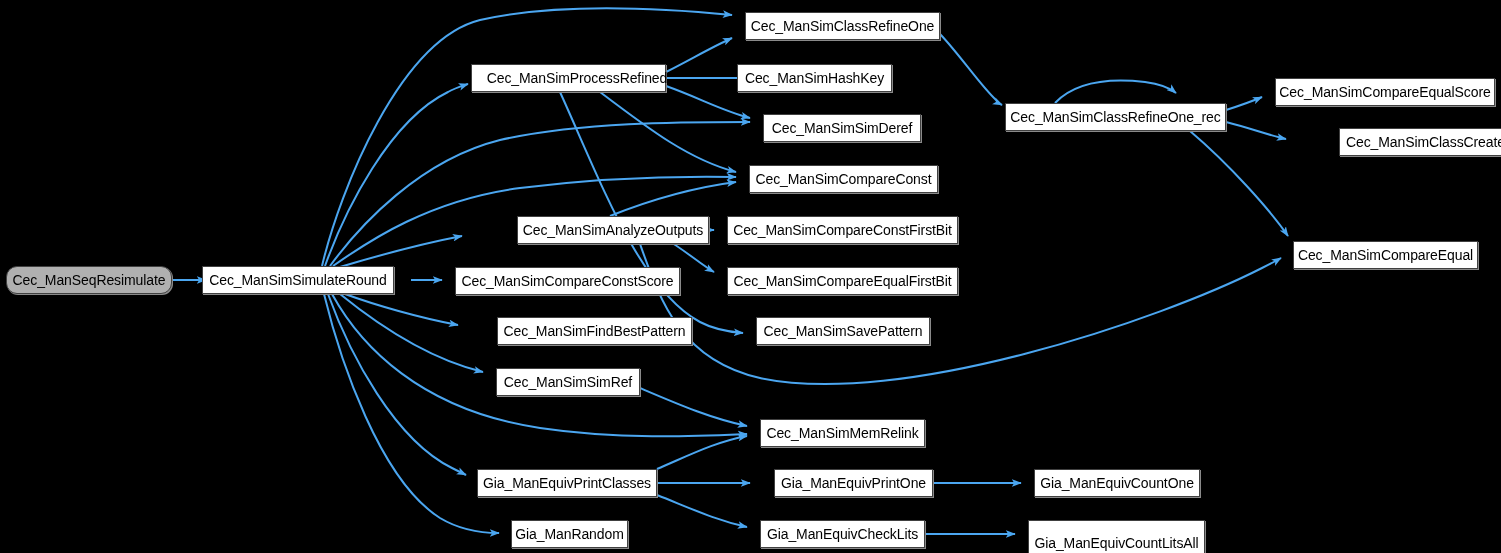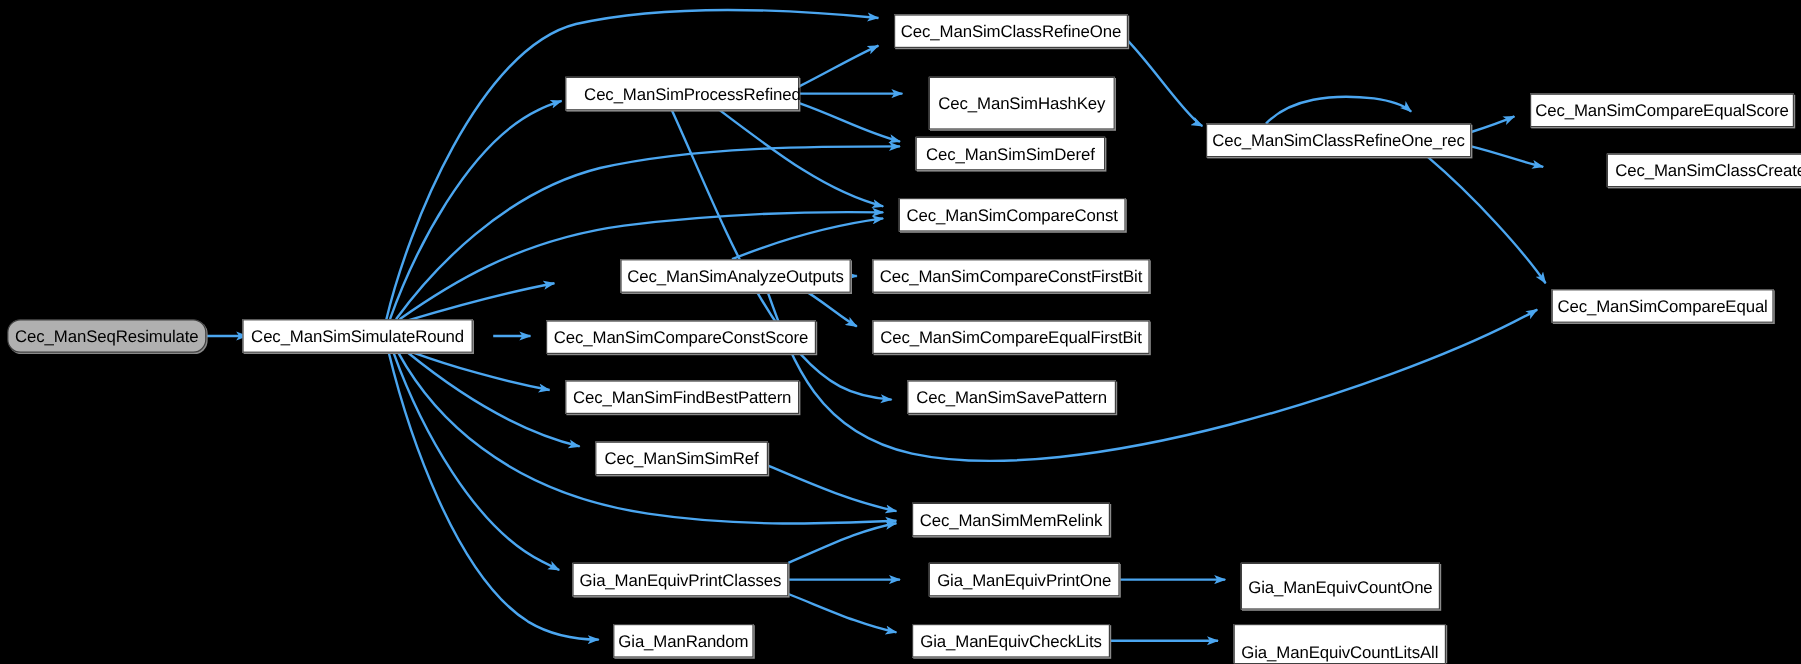--- a/index.html
+++ b/index.html
@@ -100,36 +100,36 @@
       </div>
       <div class="gnode" style="left: 471px; top: 64px; width: 195px; height: 28px; padding-left: 17px;">
         <span class="glabel">Cec_ManSimProcessRefined</span>
       </div>
       <div class="gnode" style="left: 472px; top: 216px; width: 192px; height: 28px; margin-left: 45px;">
         <span class="glabel">Cec_ManSimAnalyzeOutputs</span>
       </div>
       <div class="gnode" style="left: 455px; top: 267px; width: 225px; height: 28px;">
         <span class="glabel">Cec_ManSimCompareConstScore</span>
       </div>
-      <div class="gnode" style="left: 471px; top: 317px; width: 195px; height: 28px;">
+      <div class="gnode" style="left: 497px; top: 317px; width: 195px; height: 28px;">
         <span class="glabel">Cec_ManSimFindBestPattern</span>
       </div>
       <div class="gnode" style="left: 496px; top: 368px; width: 144px; height: 28px;">
         <span class="glabel">Cec_ManSimSimRef</span>
       </div>
       <div class="gnode" style="left: 477px; top: 469px; width: 180px; height: 28px;">
         <span class="glabel">Gia_ManEquivPrintClasses</span>
       </div>
       <div class="gnode" style="left: 511px; top: 520px; width: 117px; height: 28px;">
         <span class="glabel">Gia_ManRandom</span>
       </div>
       <div class="gnode" style="left: 745px; top: 12px; width: 195px; height: 28px;">
         <span class="glabel">Cec_ManSimClassRefineOne</span>
       </div>
-      <div class="gnode" style="left: 774px; top: 64px; width: 155px; height: 44px;">
+      <div class="gnode" style="left: 737px; top: 64px; width: 155px; height: 28px;">
         <span class="glabel">Cec_ManSimHashKey</span>
       </div>
       <div class="gnode" style="left: 763px; top: 114px; width: 158px; height: 28px;">
         <span class="glabel">Cec_ManSimSimDeref</span>
       </div>
       <div class="gnode" style="left: 749px; top: 165px; width: 189px; height: 28px;">
         <span class="glabel">Cec_ManSimCompareConst</span>
       </div>
       <div class="gnode" style="left: 727px; top: 216px; width: 231px; height: 28px;">
         <span class="glabel">Cec_ManSimCompareConstFirstBit</span>
@@ -145,21 +145,21 @@
       </div>
       <div class="gnode" style="left: 774px; top: 469px; width: 159px; height: 28px;">
         <span class="glabel">Gia_ManEquivPrintOne</span>
       </div>
       <div class="gnode" style="left: 760px; top: 520px; width: 165px; height: 28px;">
         <span class="glabel">Gia_ManEquivCheckLits</span>
       </div>
       <div class="gnode" style="left: 1005px; top: 103px; width: 221px; height: 28px;">
         <span class="glabel">Cec_ManSimClassRefineOne_rec</span>
       </div>
-      <div class="gnode" style="left: 1034px; top: 469px; width: 166px; height: 39px;">
+      <div class="gnode" style="left: 1034px; top: 469px; width: 166px; height: 28px;">
         <span class="glabel">Gia_ManEquivCountOne</span>
       </div>
       <div class="gnode" style="left: 1028px; top: 520px; width: 177px; height: 45px;">
         <span class="glabel">Gia_ManEquivCountLitsAll</span>
       </div>
       <div class="gnode" style="left: 1275px; top: 78px; width: 220px; height: 28px;">
         <span class="glabel">Cec_ManSimCompareEqualScore</span>
       </div>
       <div class="gnode" style="left: 1299px; top: 128px; width: 173px; height: 28px; margin-left: 40px;">
         <span class="glabel">Cec_ManSimClassCreate</span>

